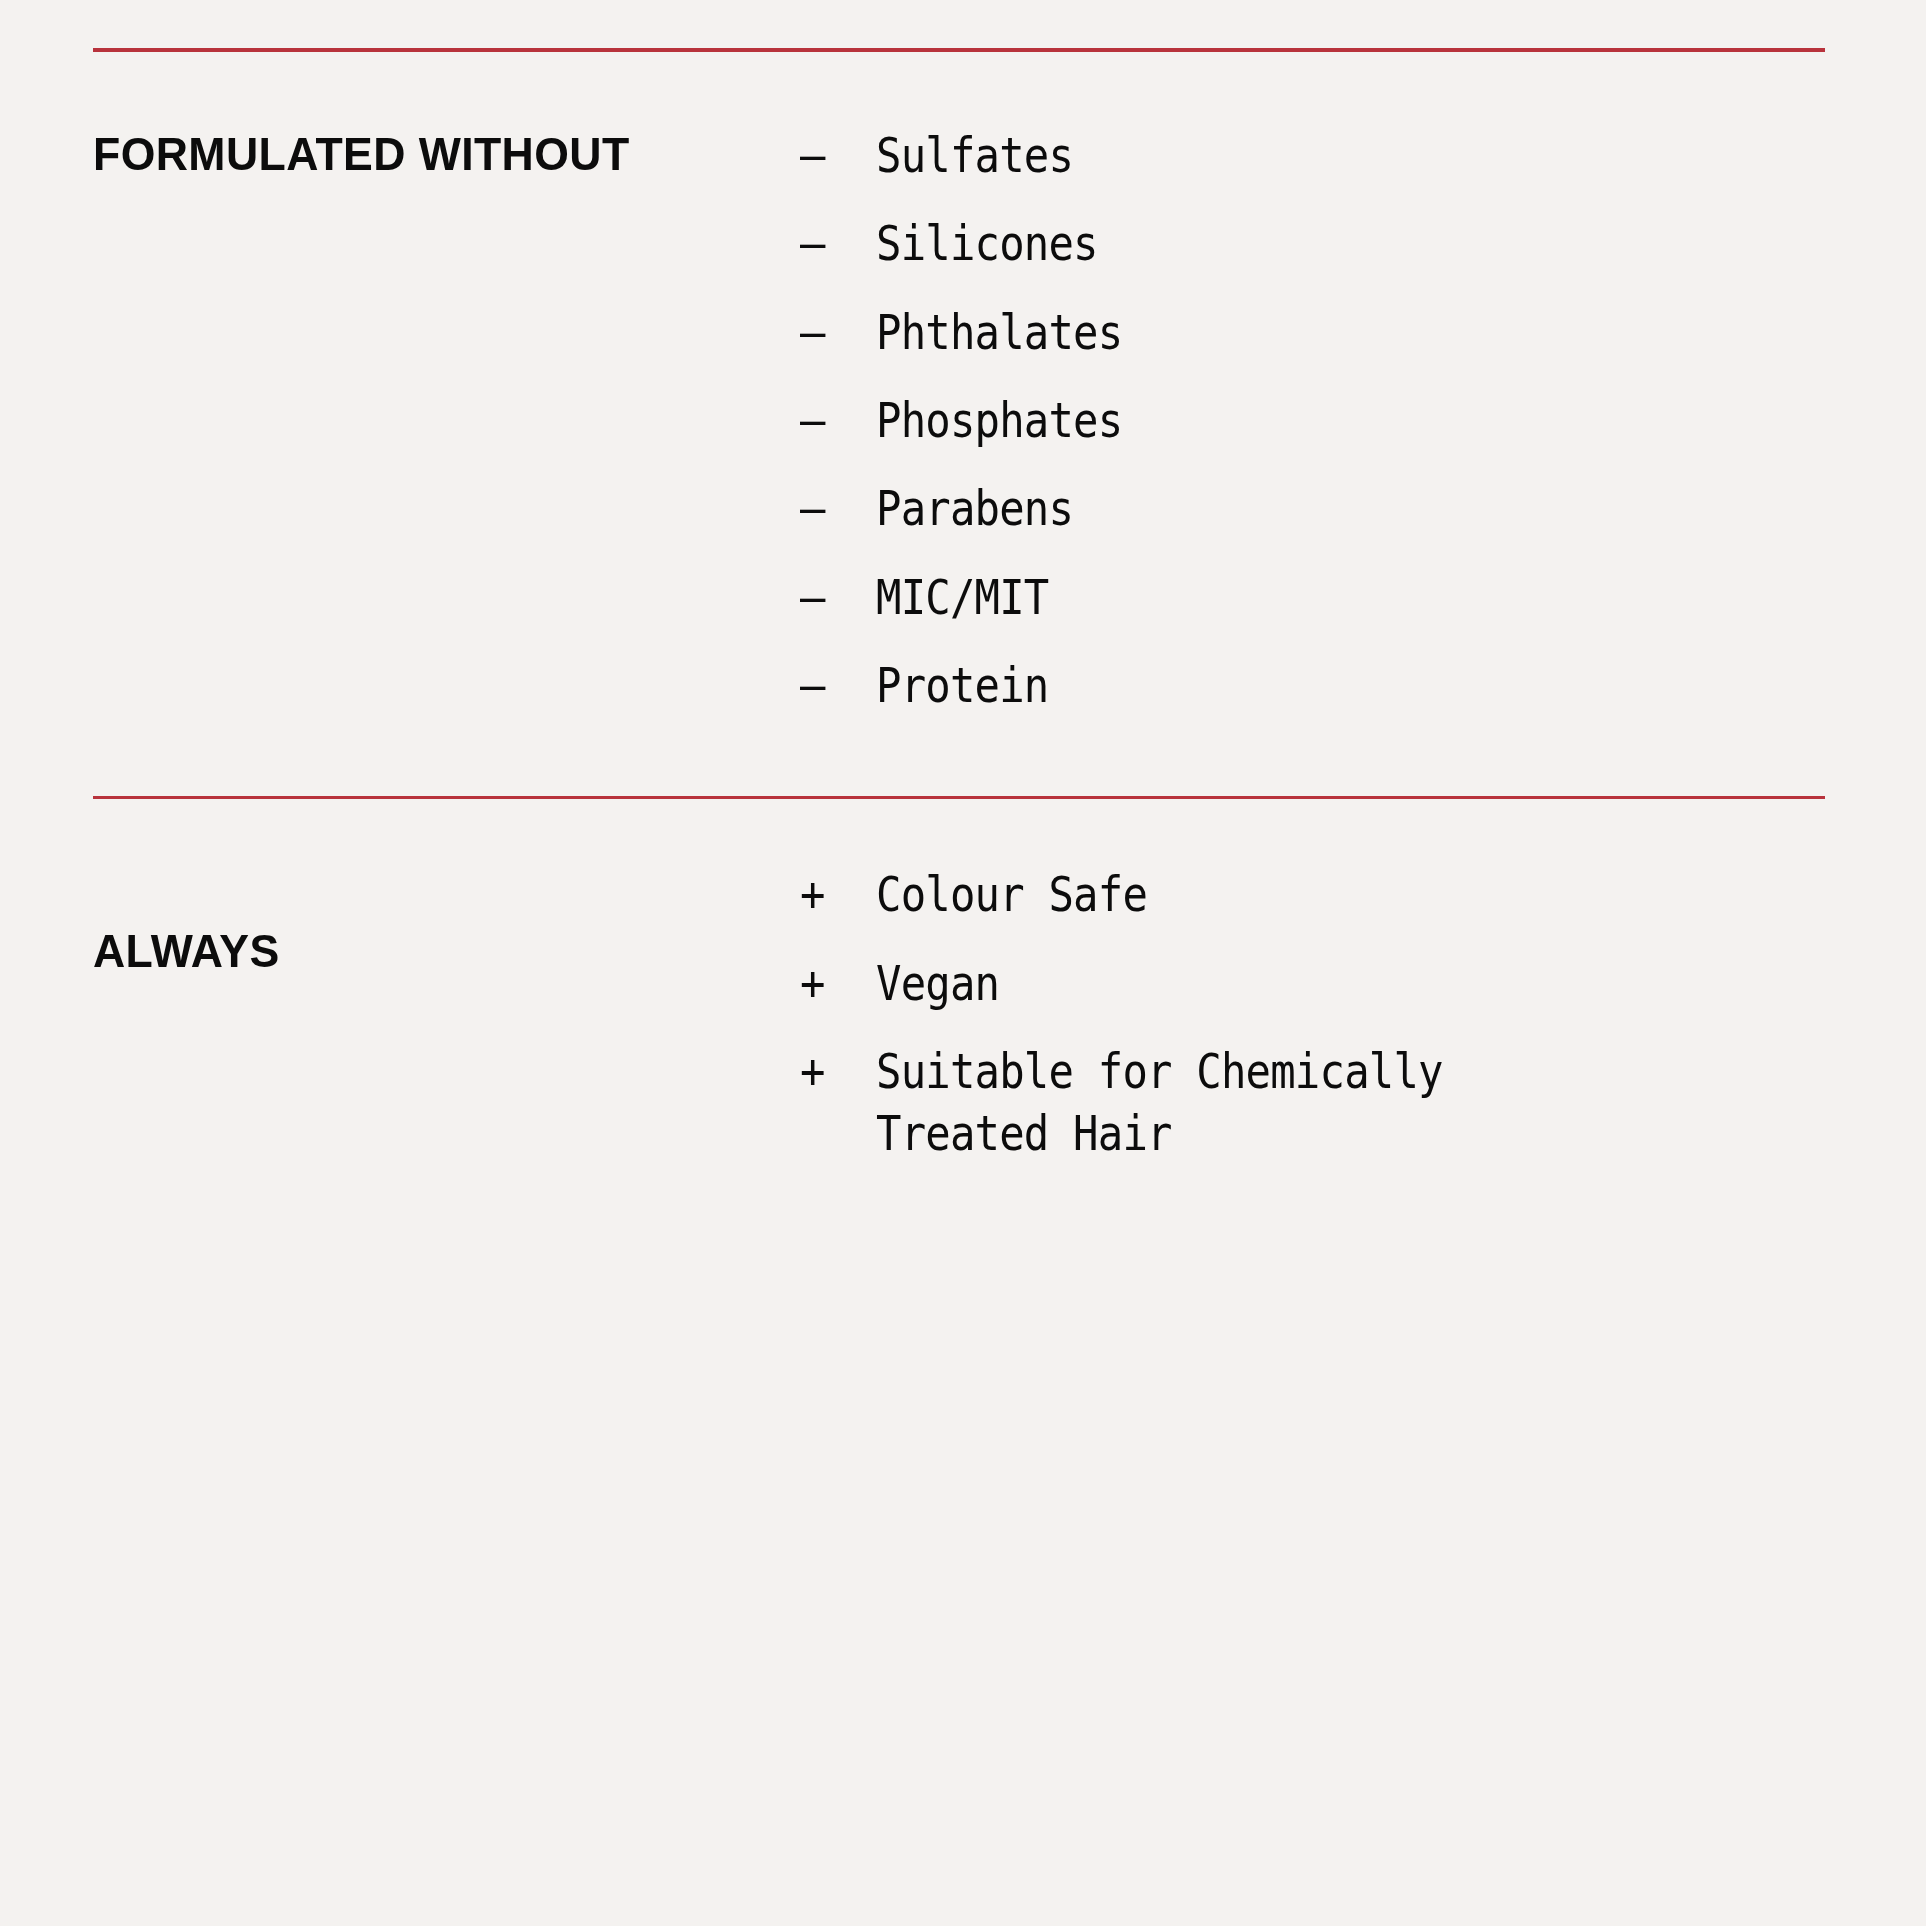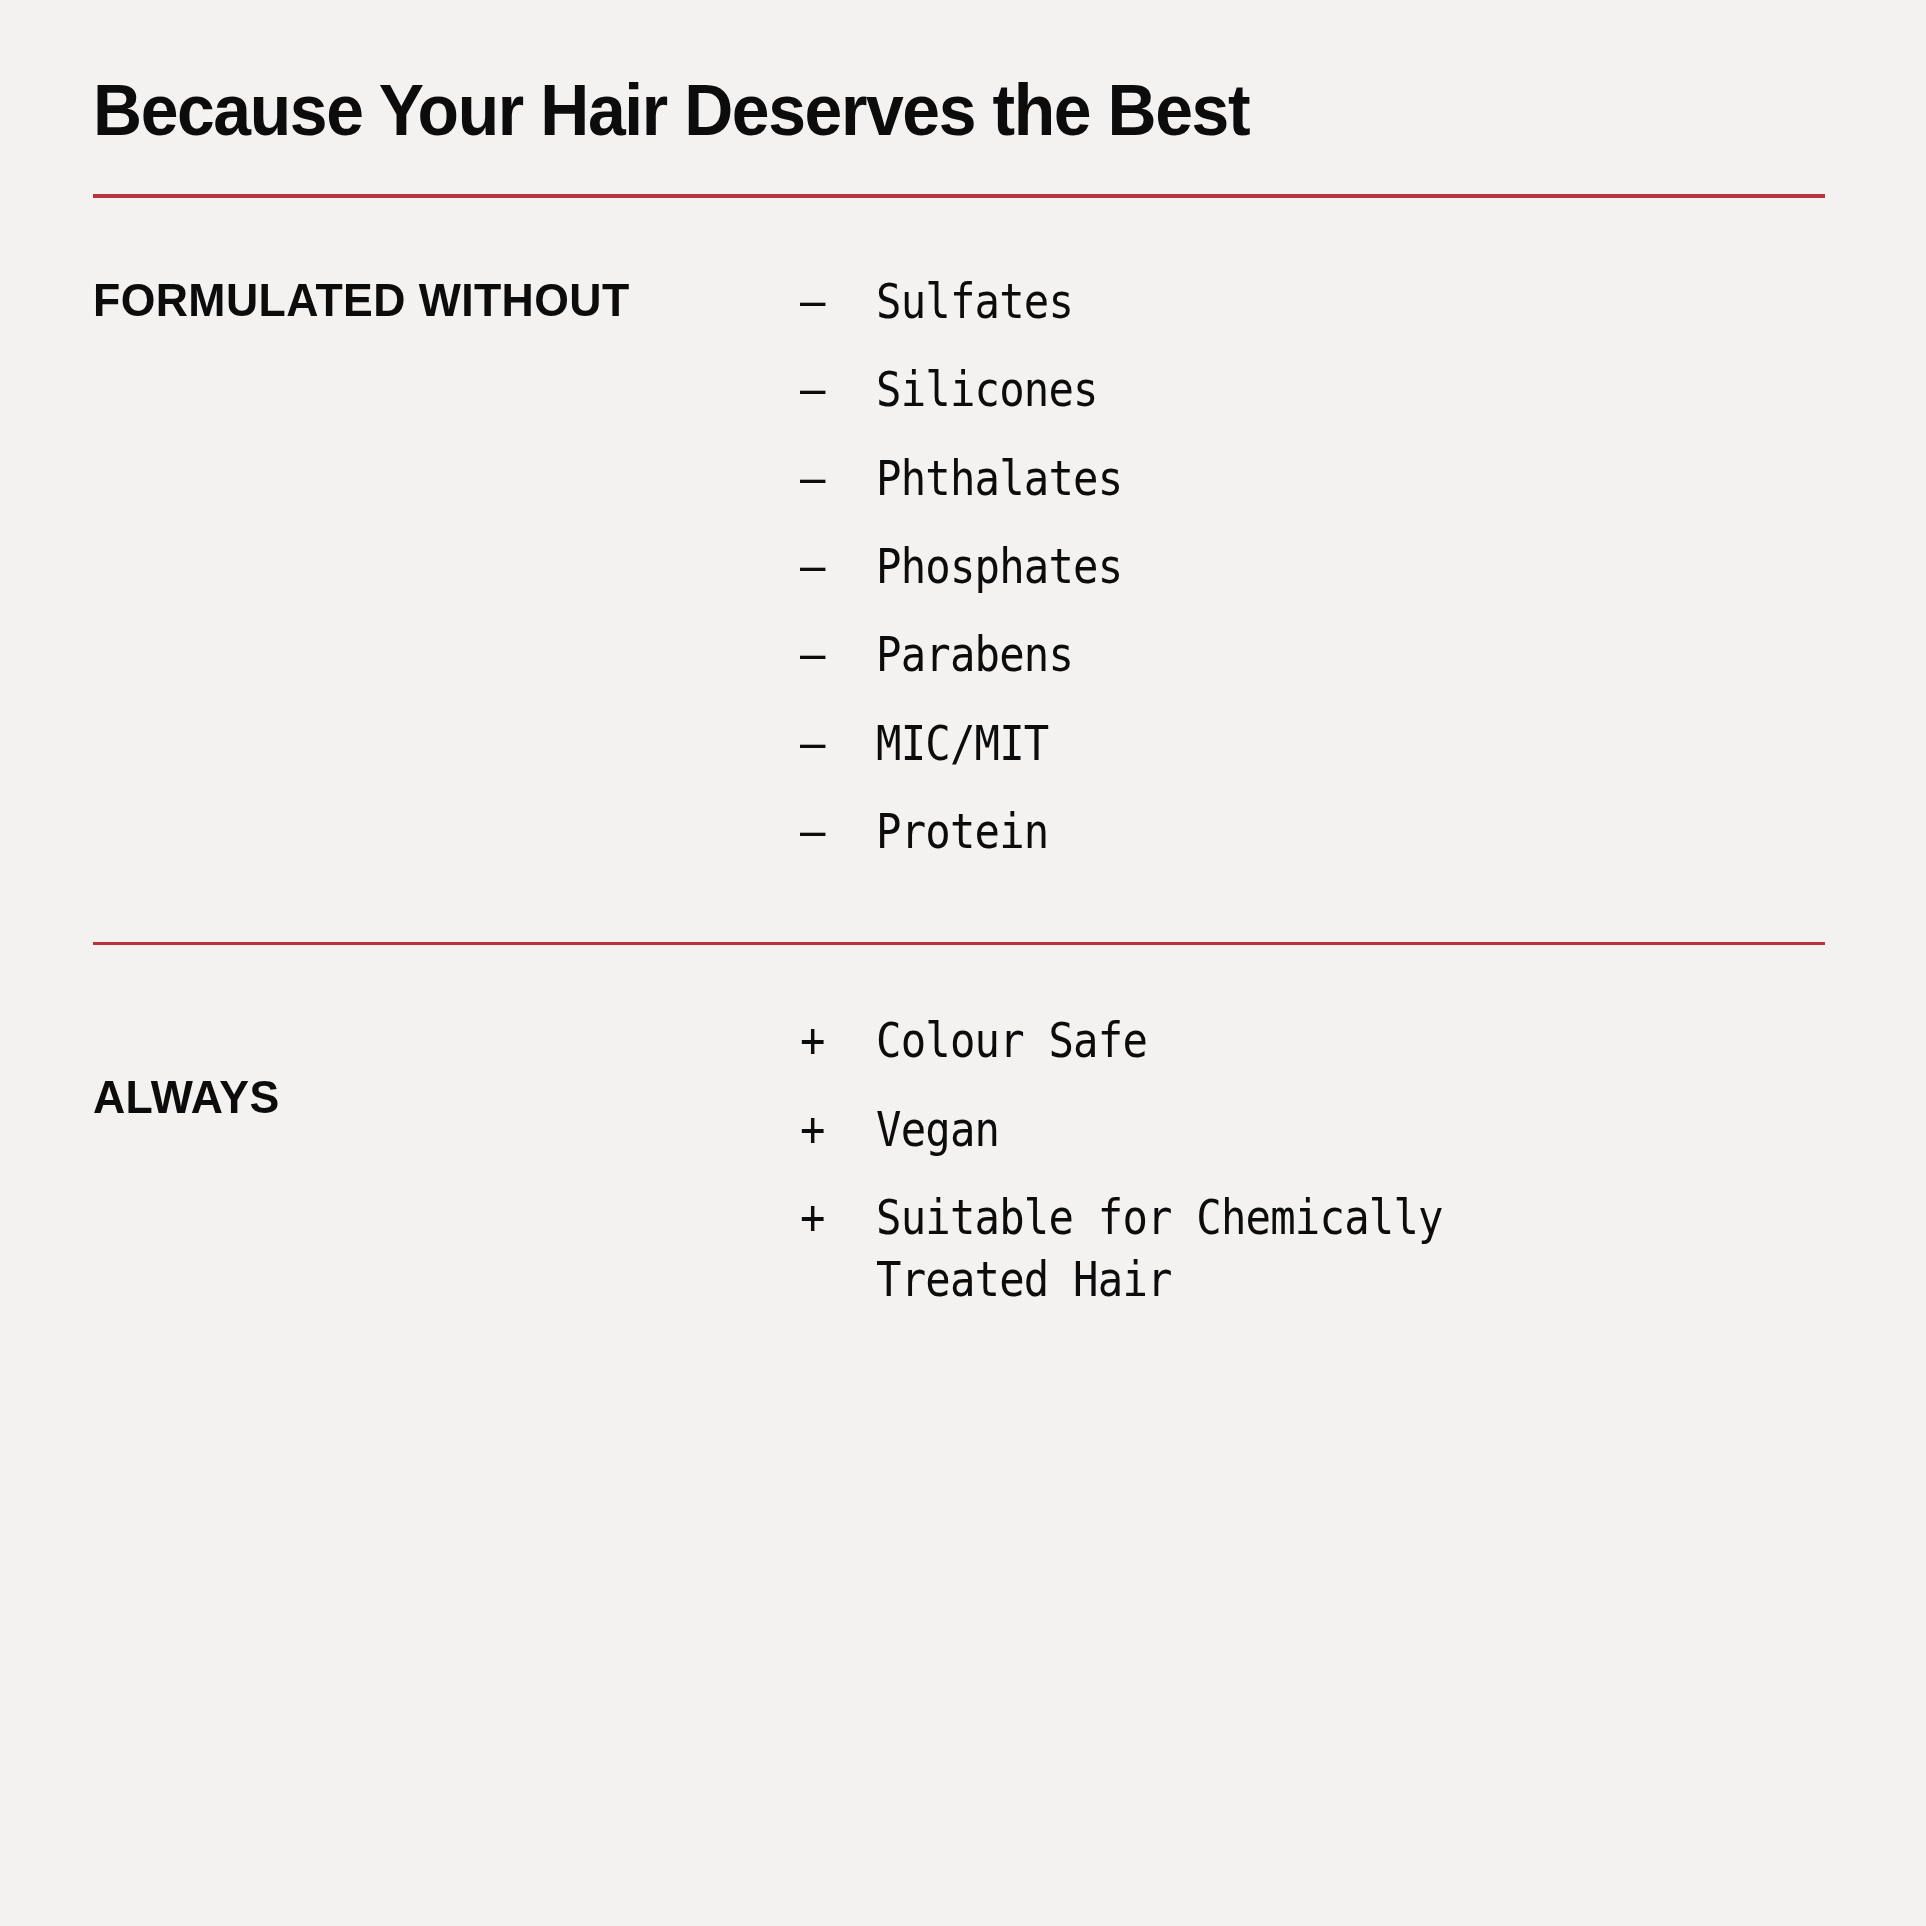--- a/index.html
+++ b/index.html
@@ -124,23 +124,20 @@
   }
 
   .items-minus .item { margin-bottom: 27px; }
   .items-plus .item { margin-bottom: 27px; }
 </style>
 </head>
 <body style="background: rgb(244, 242, 240);">
 
 <div class="card" style="background: rgb(244, 242, 240);">
 
-  <div class="title-block">
-    <h1 class="page-title">Because Your Hair Deserves the Best</h1>
-  </div>
 
   <hr class="divider divider-top" style="background: rgb(184, 51, 60);">
 
   <div class="section section-formulated">
     <div class="section-label">FORMULATED WITHOUT</div>
     <div class="section-items items-minus">
 
       <div class="item">
         <span class="item-marker">—</span>
         <span class="item-text">Sulfates</span>

